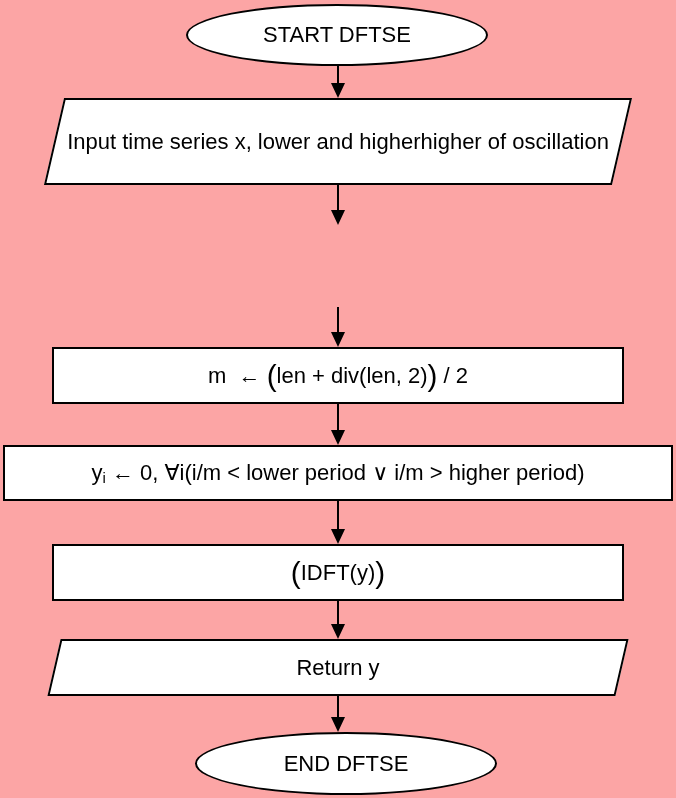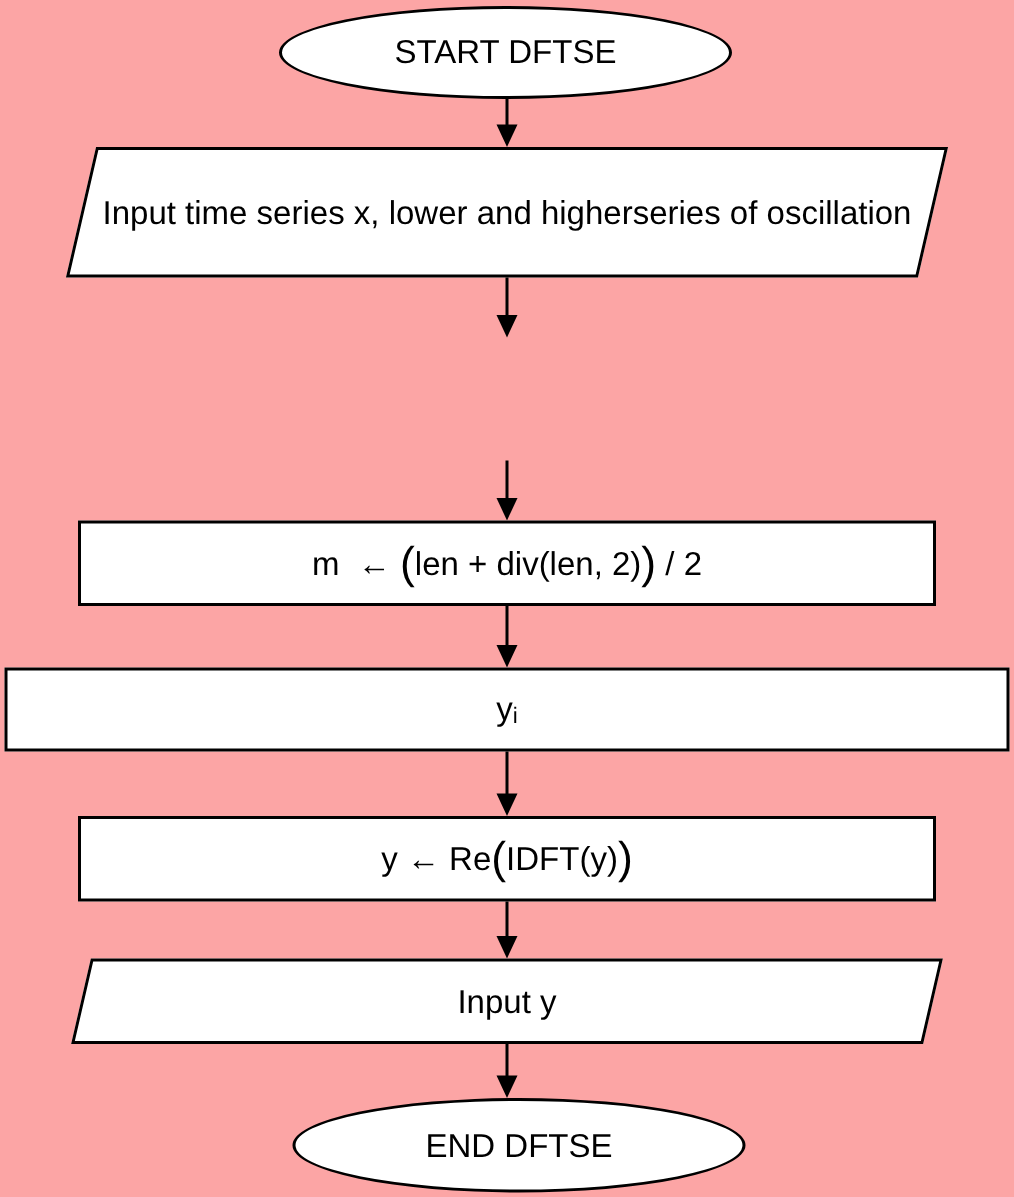--- a/index.html
+++ b/index.html
@@ -92,21 +92,21 @@
     <div class="label">START DFTSE</div>
   </div>
 
   <div class="arrow" style="left:331px; top:66px; height:32px">
     <div class="arrow-line"></div>
     <div class="arrow-head"></div>
   </div>
 
   <div class="node" style="left:54px; top:98px; width:568px; height:87px">
     <div class="shape skew"></div>
-    <div class="label stack"><span class="line">Input time series x, lower and higher</span><span class="line">series of oscillation</span></div>
+    <div class="label stack"><span class="line">Input time series x, lower and higher</span><span class="line">higher of oscillation</span></div>
   </div>
 
   <div class="arrow" style="left:331px; top:185px; height:40px">
     <div class="arrow-line"></div>
     <div class="arrow-head"></div>
   </div>
 
 
   <div class="arrow" style="left:331px; top:307px; height:40px">
     <div class="arrow-line"></div>
@@ -118,41 +118,41 @@
     <div class="label"><span>m  ← </span><span class="bp">(</span><span>len + div(len, 2)</span><span class="bp">)</span><span> / 2</span></div>
   </div>
 
   <div class="arrow" style="left:331px; top:404px; height:41px">
     <div class="arrow-line"></div>
     <div class="arrow-head"></div>
   </div>
 
   <div class="node" style="left:3px; top:445px; width:670px; height:56px">
     <div class="shape"></div>
-    <div class="label"><span>y</span><span class="sub">i</span></div>
+    <div class="label"><span>y</span><span class="sub">i</span><span> ← 0, ∀i(i/m &lt; lower period ∨ i/m &gt; higher period)</span></div>
   </div>
 
   <div class="arrow" style="left:331px; top:501px; height:43px">
     <div class="arrow-line"></div>
     <div class="arrow-head"></div>
   </div>
 
   <div class="node" style="left:52px; top:544px; width:572px; height:57px">
     <div class="shape"></div>
-    <div class="label"><span>y ← Re</span><span class="bp">(</span><span>IDFT(y)</span><span class="bp">)</span></div>
+    <div class="label"><span class="bp">(</span><span>IDFT(y)</span><span class="bp">)</span></div>
   </div>
 
   <div class="arrow" style="left:331px; top:601px; height:38px">
     <div class="arrow-line"></div>
     <div class="arrow-head"></div>
   </div>
 
   <div class="node" style="left:54px; top:639px; width:568px; height:57px">
     <div class="shape skew"></div>
-    <div class="label">Input y</div>
+    <div class="label">Return y</div>
   </div>
 
   <div class="arrow" style="left:331px; top:696px; height:36px">
     <div class="arrow-line"></div>
     <div class="arrow-head"></div>
   </div>
 
   <div class="node" style="left:195px; top:732px; width:302px; height:63px">
     <div class="shape ellipse"></div>
     <div class="label">END DFTSE</div>

